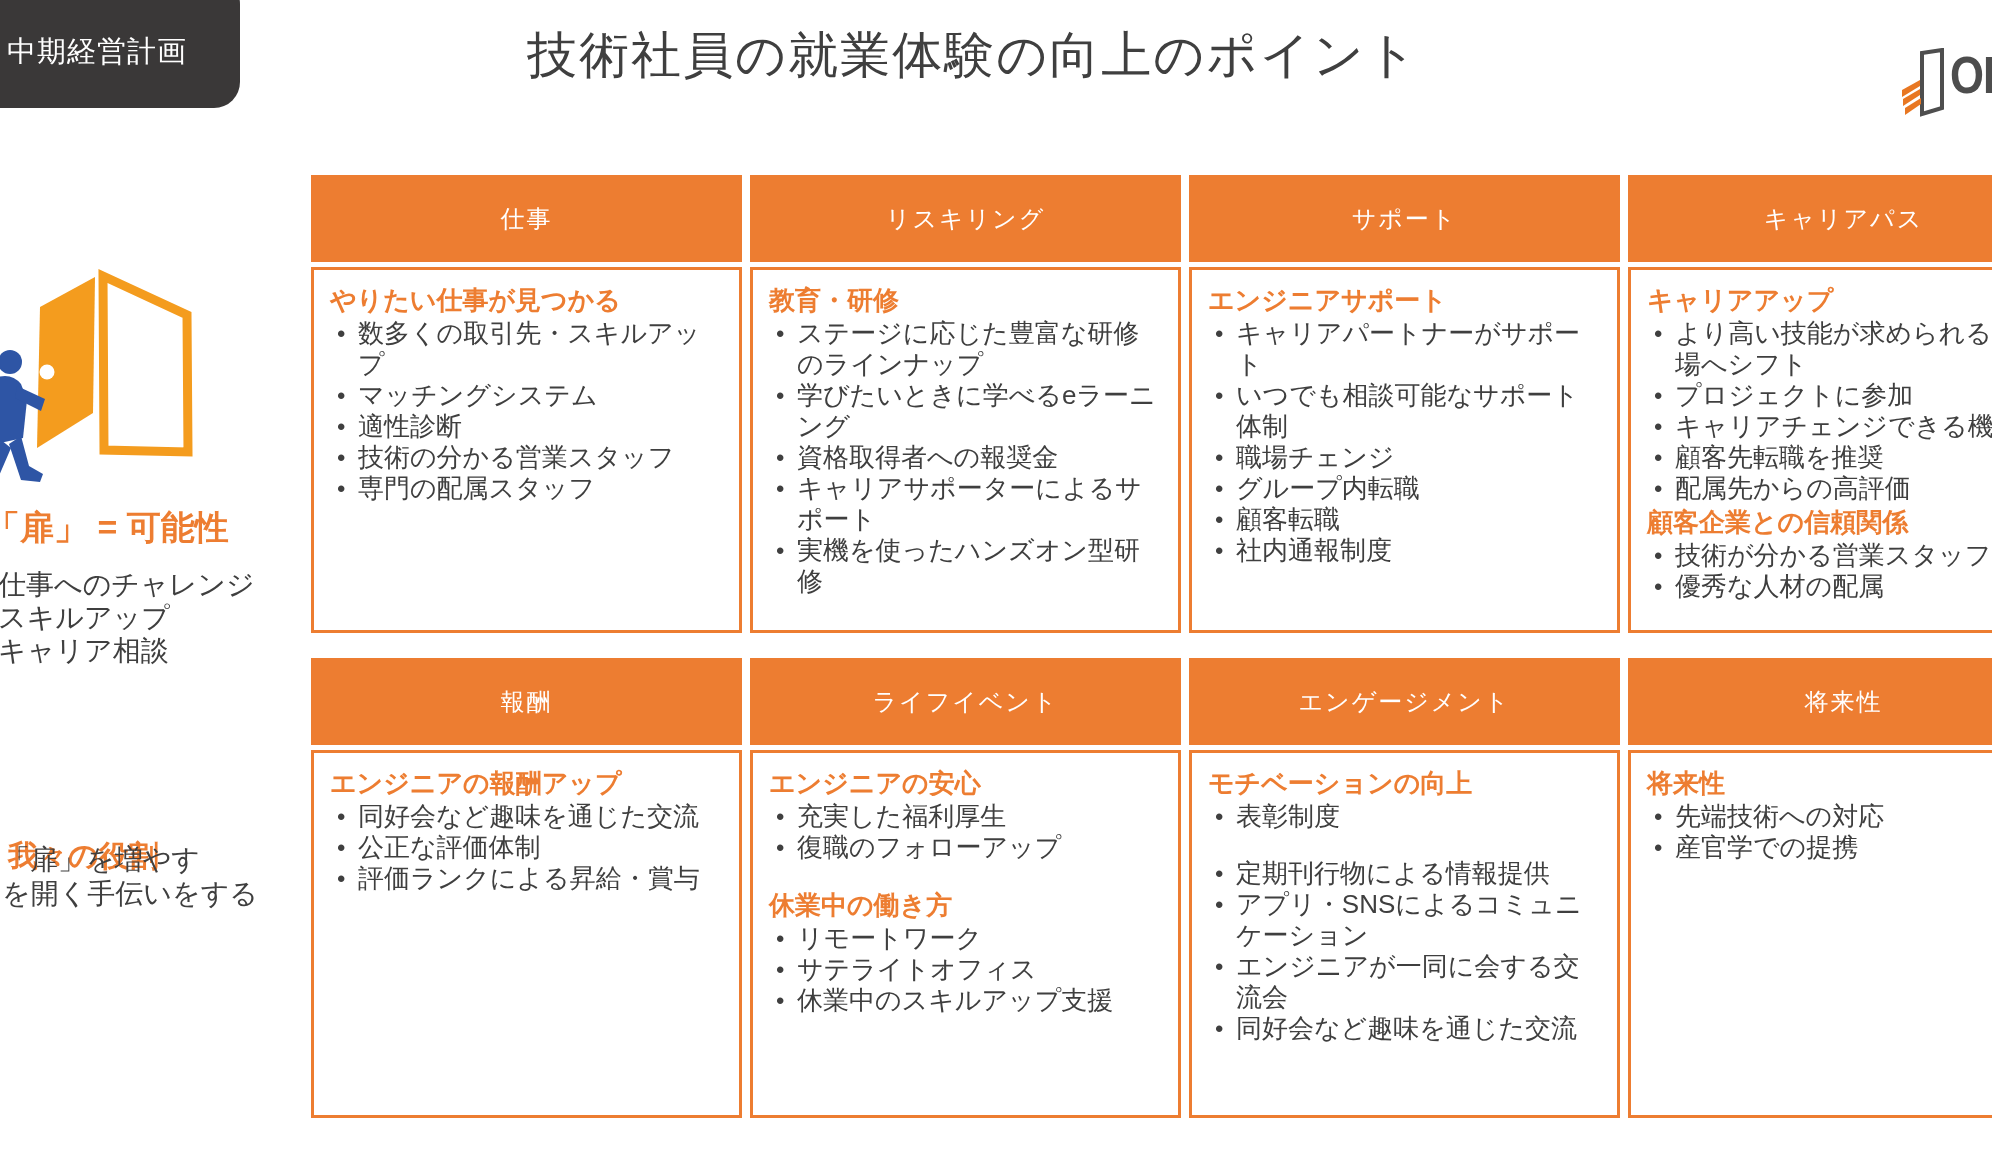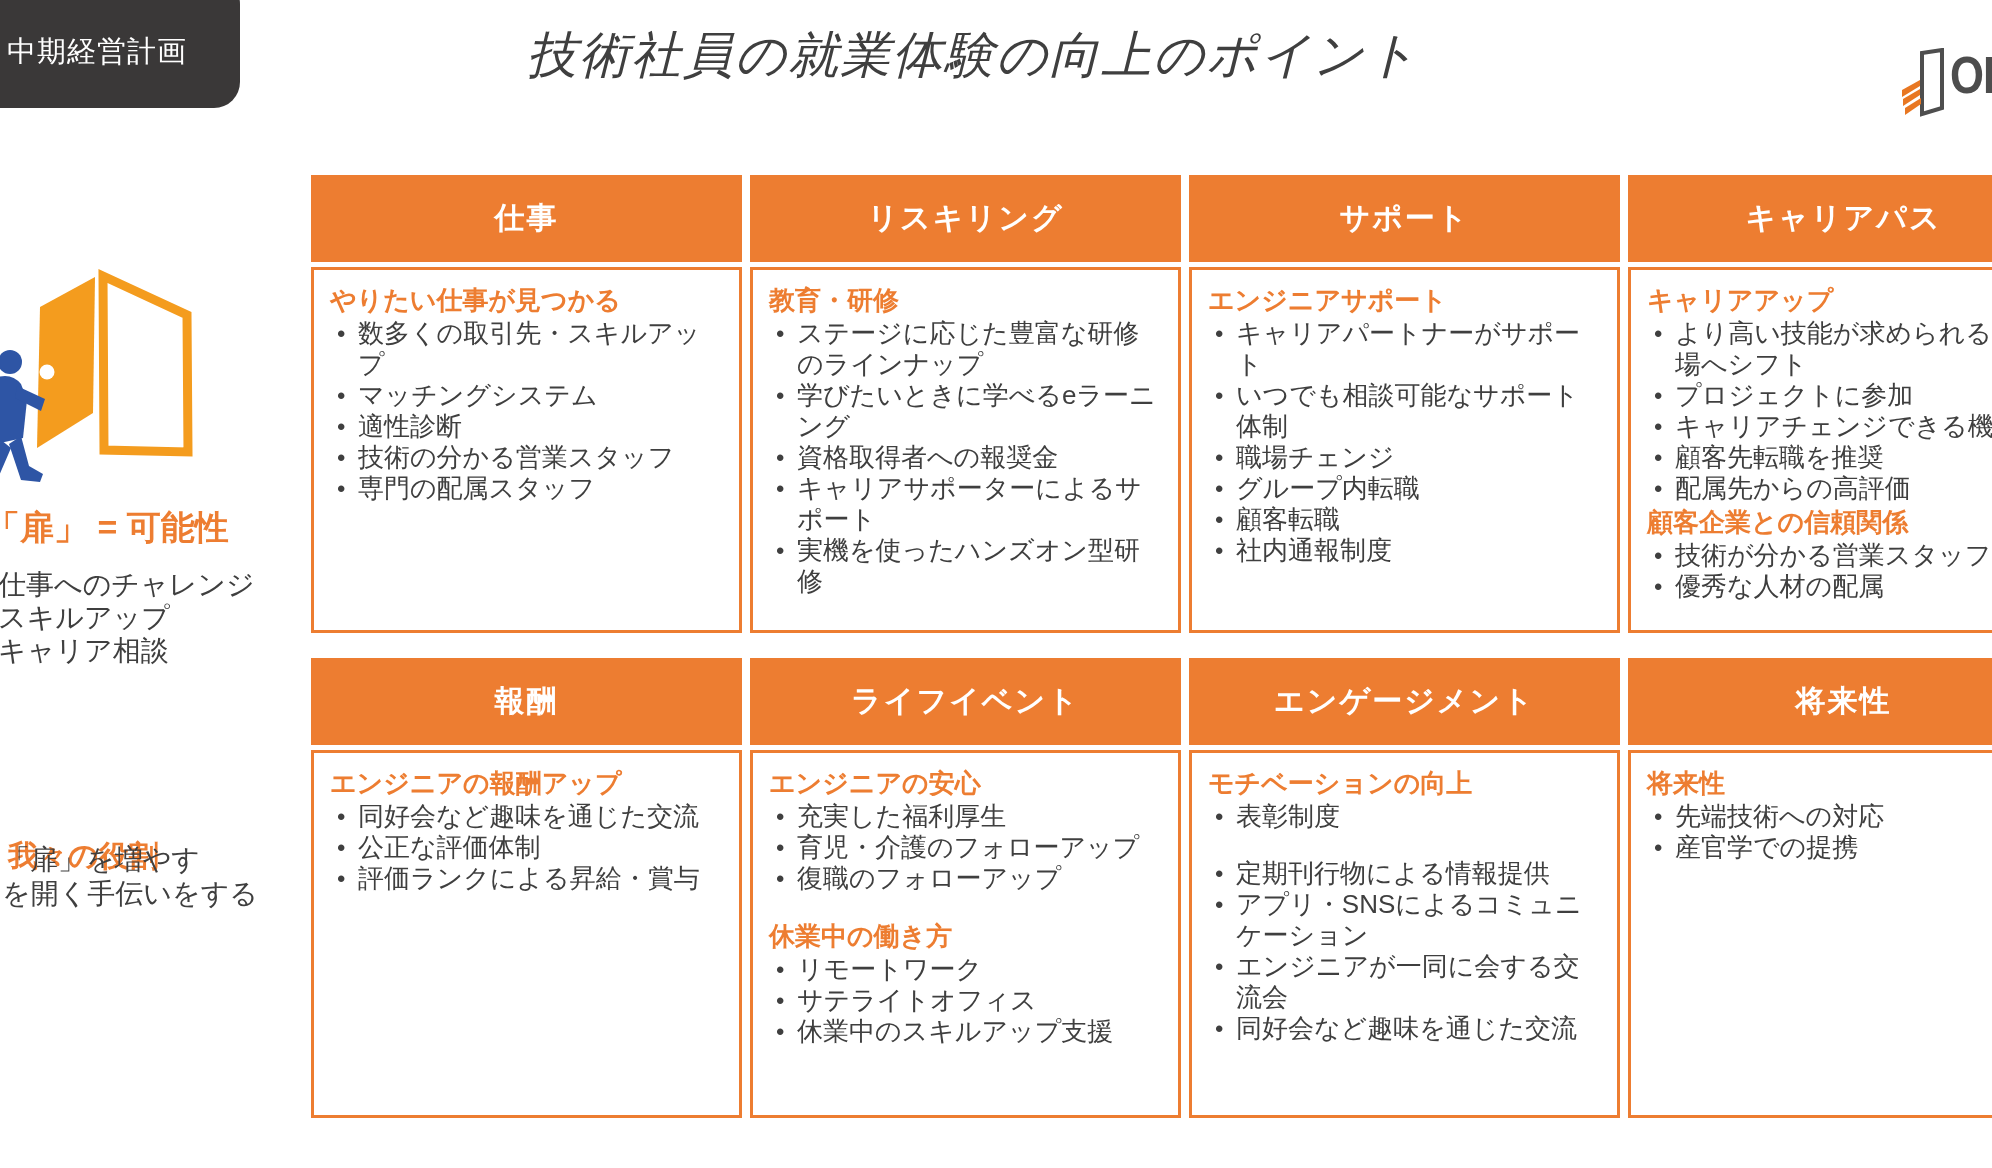--- a/index.html
+++ b/index.html
@@ -20,21 +20,21 @@
   .badge{
     position:absolute;left:-28px;top:-22px;width:268px;height:130px;
     background:var(--badge-bg);border-radius:26px;
     display:flex;align-items:center;justify-content:center;
     padding:18px 44px 0 26px;
   }
   .badge span{color:#fff;font-size:29px;letter-spacing:1px;white-space:nowrap;}
   
   .slide-title{
     position:absolute;left:527px;top:22px;
-    font-size:50px;letter-spacing:2px;color:var(--text-dark);white-space:nowrap;font-style:italic;
+    font-size:50px;letter-spacing:2px;color:var(--text-dark);white-space:nowrap;
   }
   
   .logo{position:absolute;left:1900px;top:48px;display:flex;align-items:flex-start;}
   .logo .logo-text{
     font-size:46px;font-weight:700;color:#4D4D4D;letter-spacing:-1px;
     display:inline-block;transform:scale(0.95,1.12);transform-origin:left center;
     margin-left:4px;
   }
   
   .door-visual{position:absolute;left:-35px;top:268px;}
@@ -52,21 +52,21 @@
   
   .cards-grid{
     position:absolute;left:311px;top:175px;
     display:grid;grid-template-columns:repeat(4,431px);
     grid-template-rows:458px 460px;column-gap:8px;row-gap:25px;
   }
   .card{display:flex;flex-direction:column;}
   .card-header{
     height:87px;margin-bottom:5px;background:var(--accent);
     display:flex;align-items:center;justify-content:center;
-    color:#fff;font-size:30px;font-weight:700;letter-spacing:2px;
+    color:#fff;font-size:24px;font-weight:400;letter-spacing:2px;
   }
   .card-body{
     flex:1;border:3px solid var(--accent);background:#fff;
     padding:12px 10px 3px 16px;overflow:hidden;
   }
   .section-heading{
     color:var(--accent);font-weight:700;font-size:26px;line-height:33px;
     margin:2px 0 1px 0;
   }
   .section.gapped{margin-top:26px;}
@@ -212,21 +212,20 @@
   </div>
 
   <div class="card">
     <div class="card-header">
       <span>ライフイベント</span>
     </div>
     <div class="card-body">
         <div class="section">
           <div class="section-heading">エンジニアの安心</div>
           <div class="bullet">充実した福利厚生</div>
-          <div class="bullet">育児・介護のフォローアップ</div>
           <div class="bullet">復職のフォローアップ</div>
         </div>
         <div class="section gapped">
           <div class="section-heading">休業中の働き方</div>
           <div class="bullet">リモートワーク</div>
           <div class="bullet">サテライトオフィス</div>
           <div class="bullet">休業中のスキルアップ支援</div>
         </div>
       </div>
   </div>

